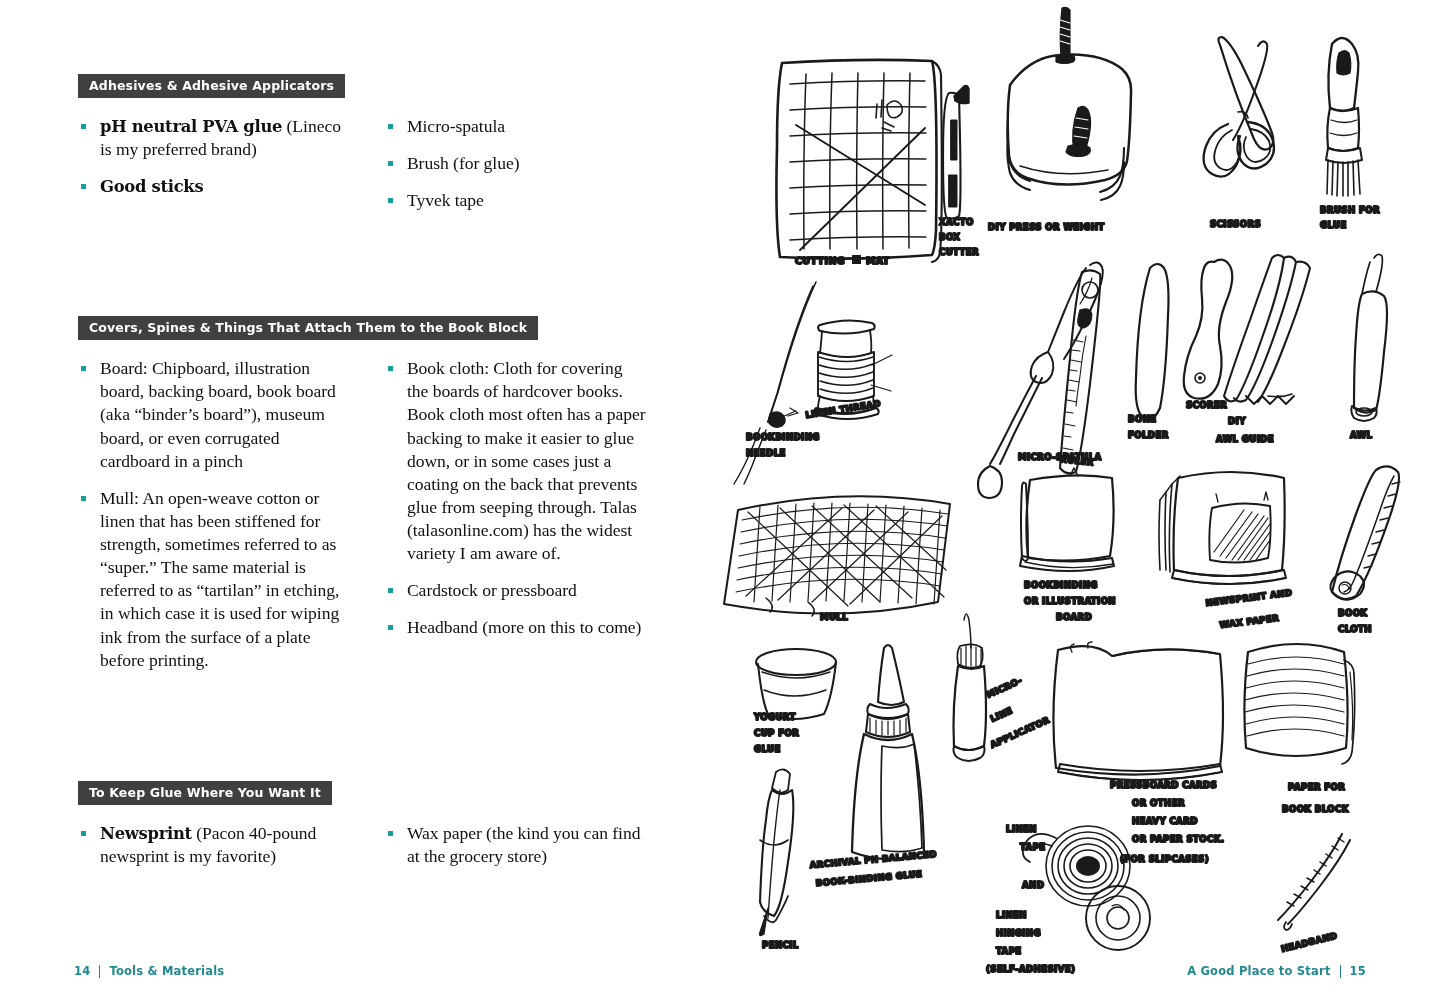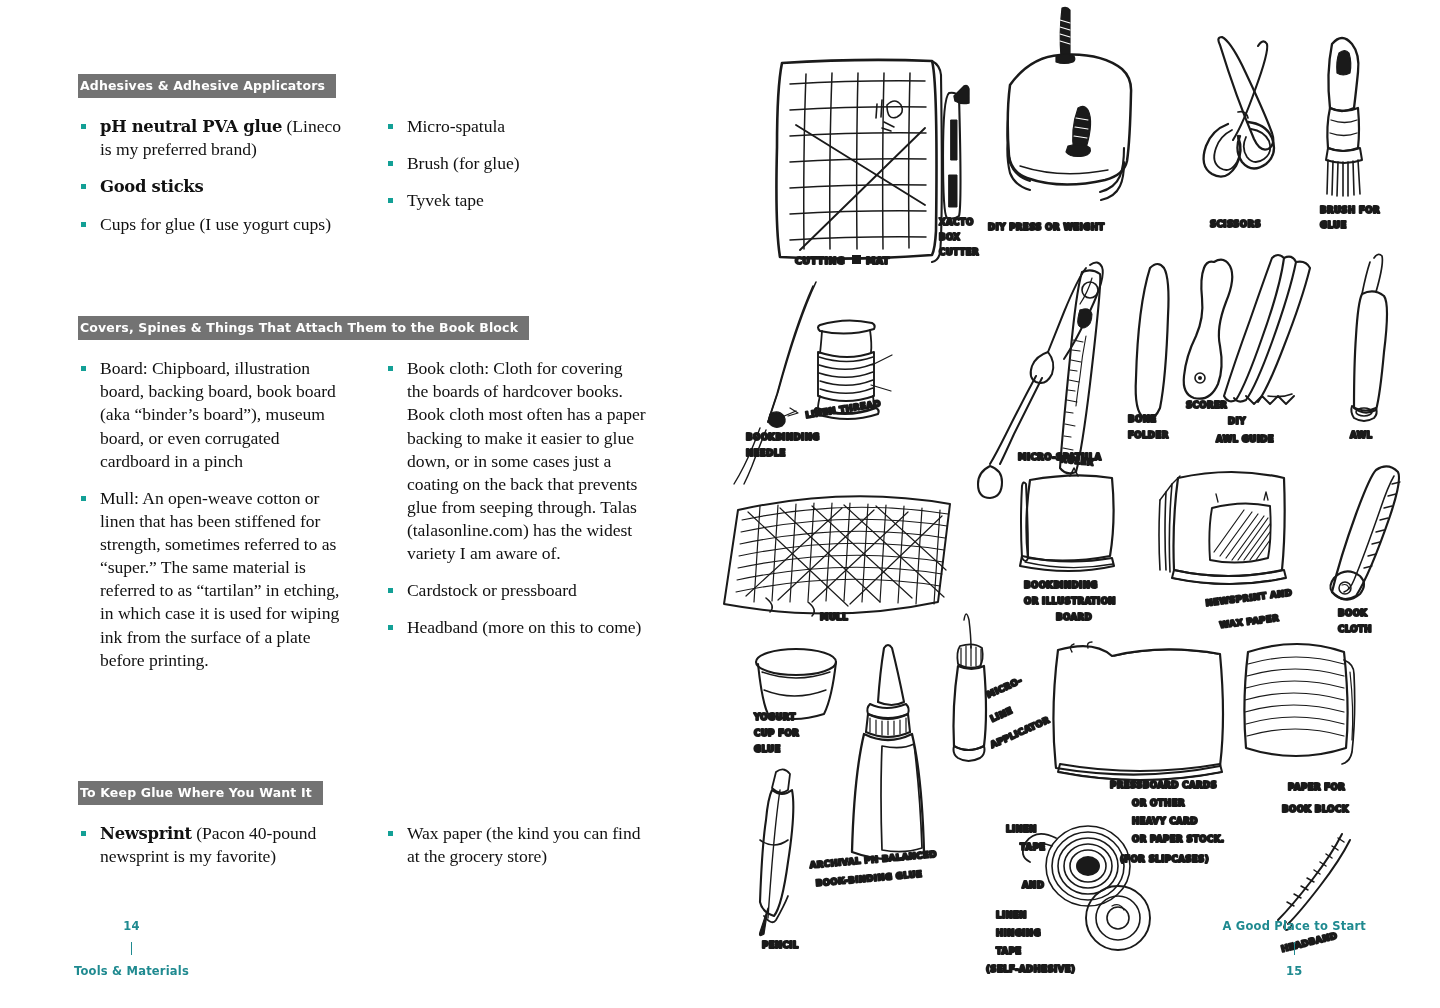--- a/index.html
+++ b/index.html
@@ -34,27 +34,27 @@
     position: absolute;
     left: 78px;
     width: 570px;
   }
   .section-1 { top: 74px; }
   .section-2 { top: 316px; }
   .section-3 { top: 781px; }
 
   .section-header {
     display: inline-block;
-    background: #737373;
+    background: #404040;
     color: #ffffff;
     font-family: "DejaVu Sans", sans-serif;
     font-weight: bold;
     font-size: 12.5px;
     letter-spacing: 0.15px;
-    padding: 5px 11px 6px 2px;
+    padding: 5px 11px 6px 11px;
     line-height: 1.05;
     white-space: nowrap;
   }
 
   .cols {
     display: flex;
     margin-top: 17px;
     gap: 40px;
   }
   .col {
@@ -98,21 +98,20 @@
     position: absolute;
     bottom: 30px;
     font-family: "DejaVu Sans", sans-serif;
     font-size: 11.5px;
     font-weight: bold;
     color: #1f8a90;
     letter-spacing: 0.2px;
     display: flex;
     align-items: center;
     gap: 9px;
-    flex-direction: column;
   }
   .footer-left { left: 74px; }
   .footer-right { right: 74px; align-items: center; }
   .footer .rule {
     display: inline-block;
     width: 1px;
     height: 13px;
     background: #1f8a90;
   }
 
@@ -139,22 +138,20 @@
 
   <div class="page-left">
 
     <div class="section section-1">
       <div class="section-header">Adhesives &amp; Adhesive Applicators</div>
       <div class="cols">
         <div class="col col-a">
           <ul class="bullets">
             <li><span class="lead">pH neutral PVA glue</span><span> (Lineco is my preferred brand)</span></li>
             <li><span class="lead">Good sticks</span><span></span></li>
-            <li><span>Cups for glue
-(I use yogurt cups)</span></li>
           </ul>
         </div>
         <div class="col col-b">
           <ul class="bullets">
             <li><span>Micro-spatula</span></li>
             <li><span>Brush (for glue)</span></li>
             <li><span>Tyvek tape</span></li>
           </ul>
         </div>
       </div>

